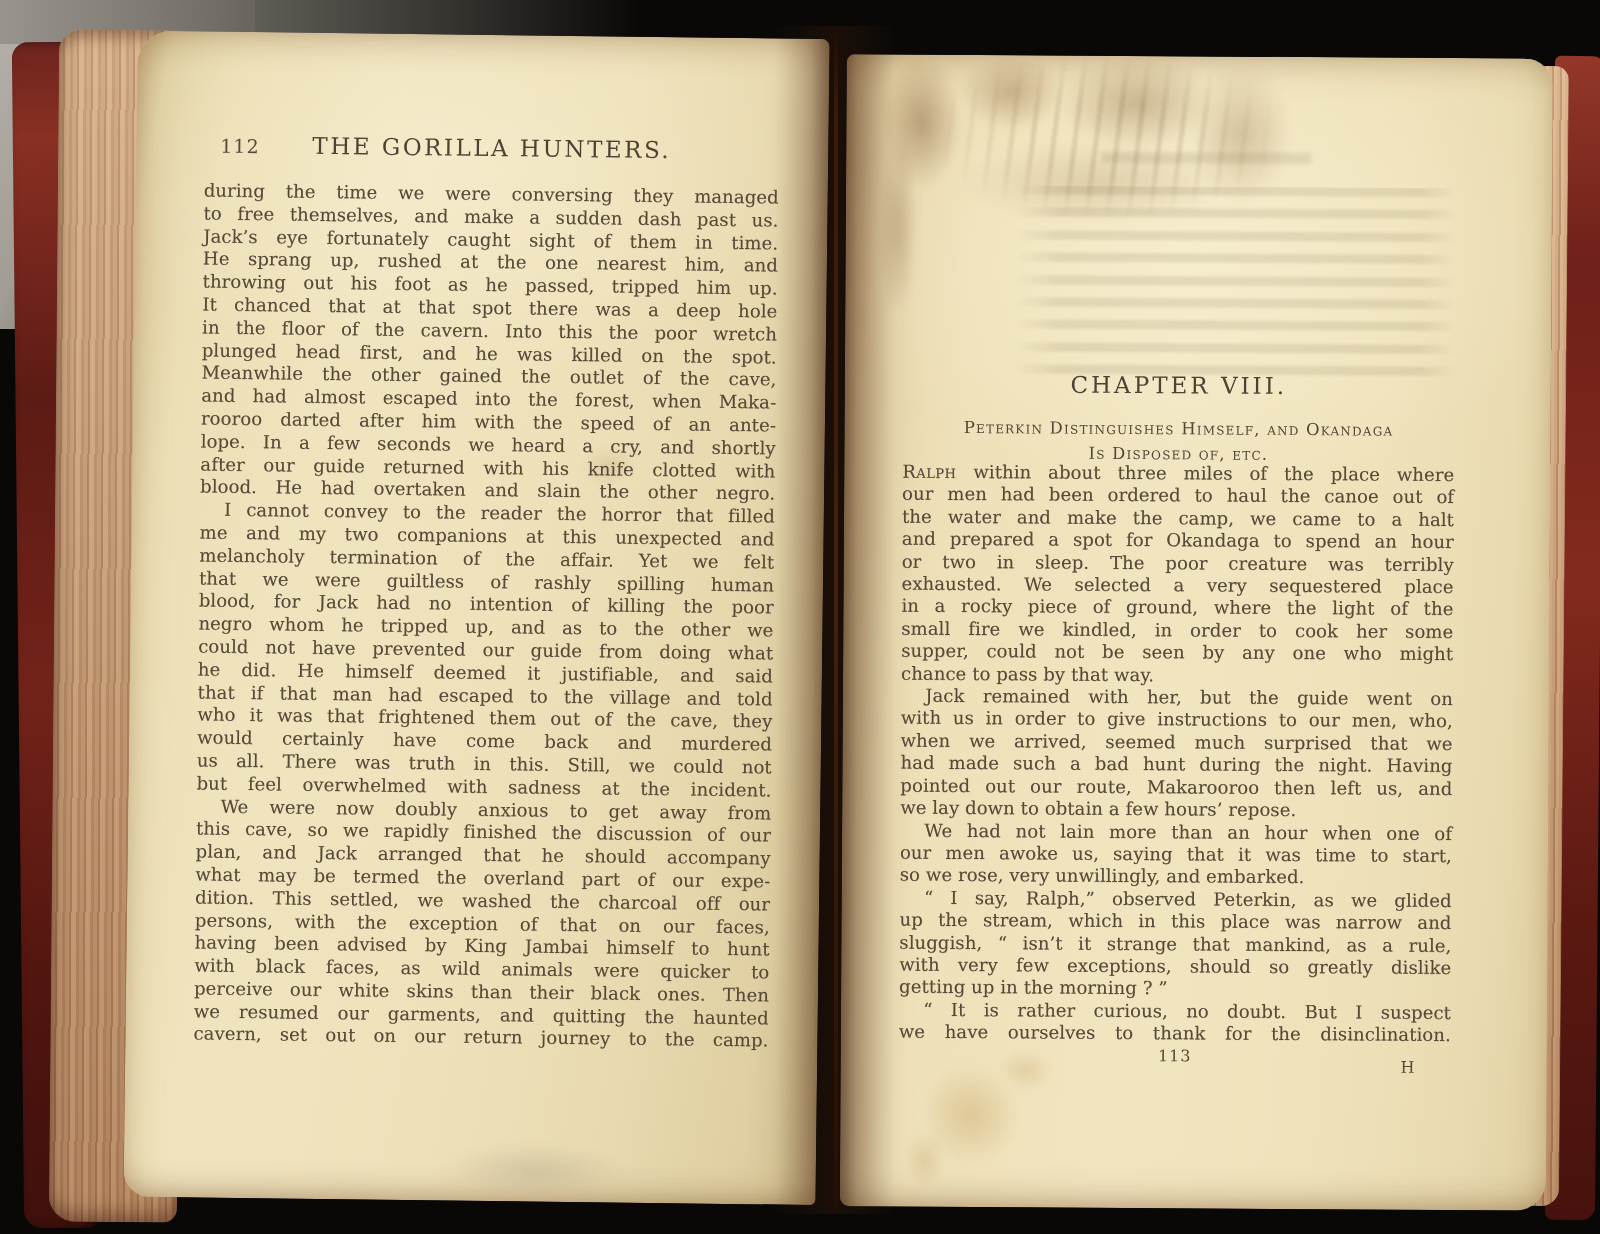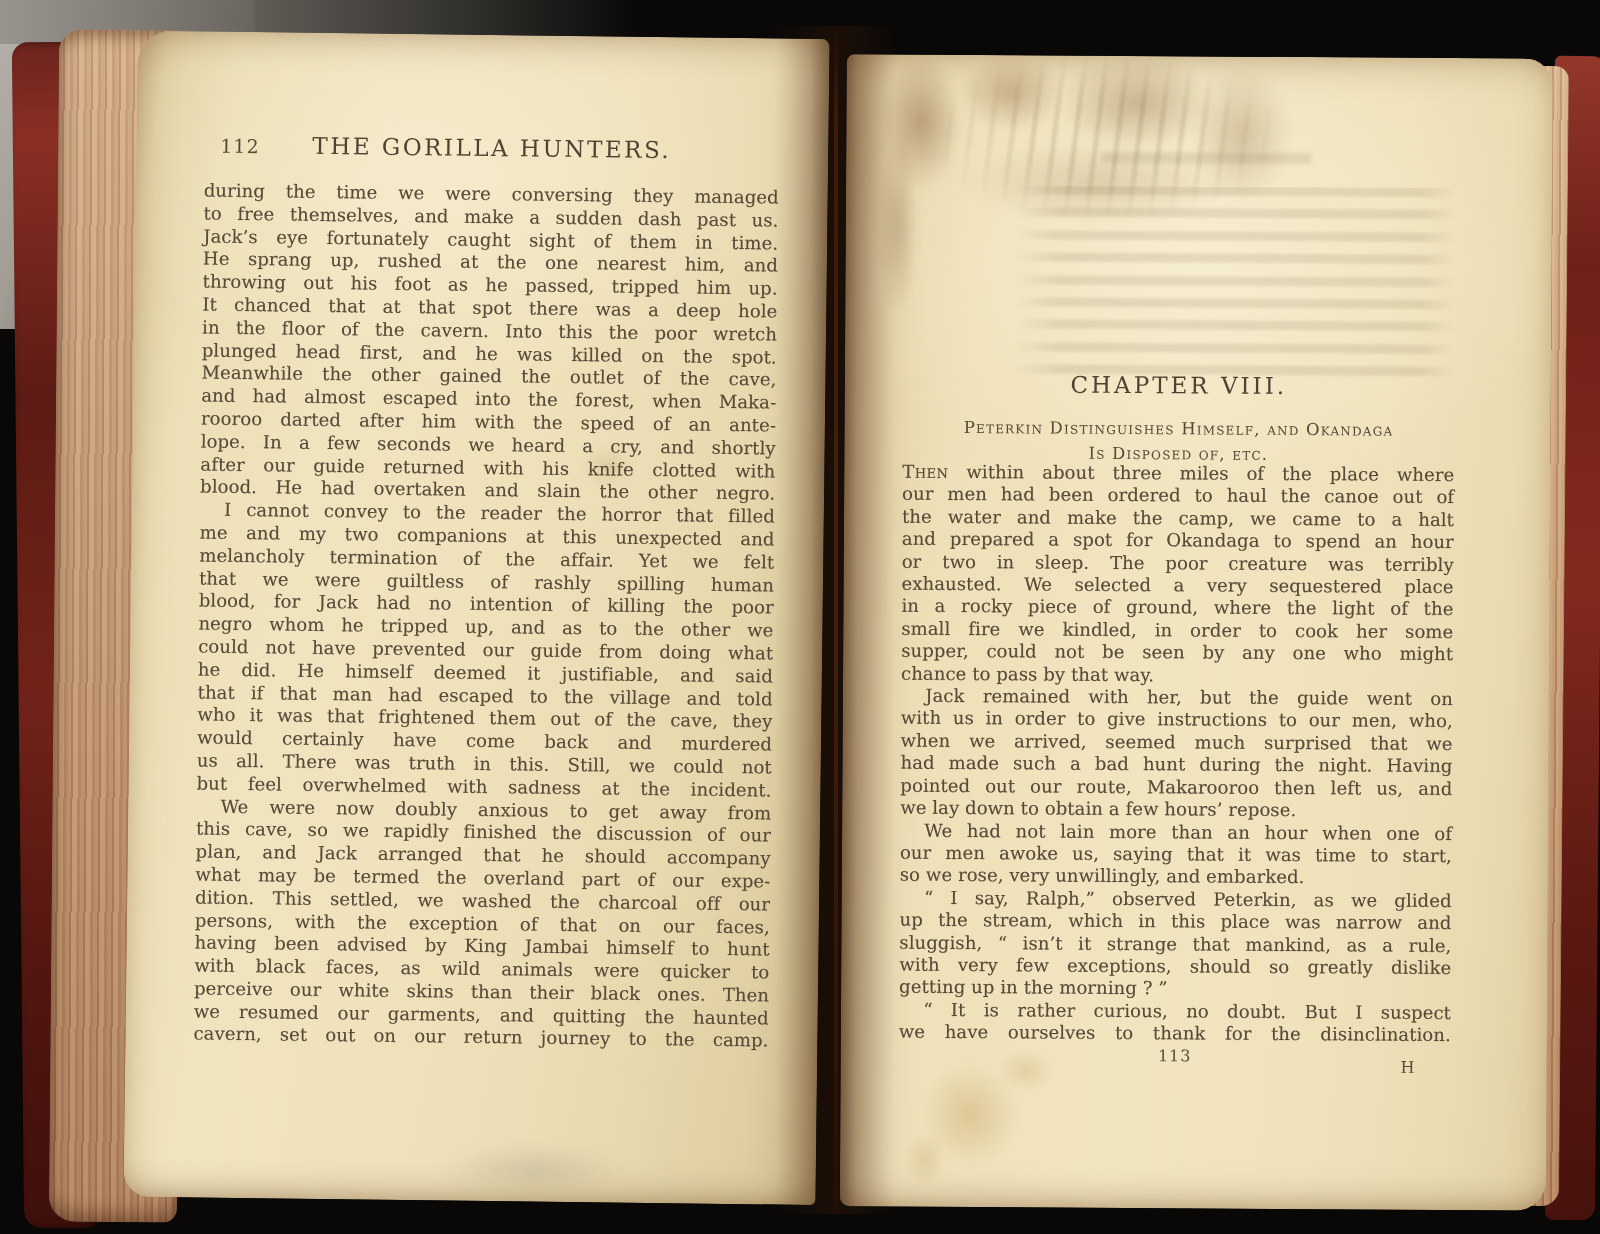--- a/index.html
+++ b/index.html
@@ -167,21 +167,21 @@
     <div class="abs ghost-lines"></div>
     <div class="abs stains-top"></div>
     <div class="abs stains-streaks"></div>
     <div class="abs stain-bottom"></div>
     <div class="abs rp-head">CHAPTER VIII.</div>
     <div class="abs rp-sub">
       <div>Peterkin Distinguishes Himself, and Okandaga</div>
       <div>Is Disposed of, etc.</div>
     </div>
     <div class="abs rp-body">
-        <div class="ln"><span class="sc">Then</span> within about three miles of the place where</div>
+        <div class="ln"><span class="sc">Ralph</span> within about three miles of the place where</div>
         <div class="ln">our men had been ordered to haul the canoe out of</div>
         <div class="ln">the water and make the camp, we came to a halt</div>
         <div class="ln">and prepared a spot for Okandaga to spend an hour</div>
         <div class="ln">or two in sleep. The poor creature was terribly</div>
         <div class="ln">exhausted. We selected a very sequestered place</div>
         <div class="ln">in a rocky piece of ground, where the light of the</div>
         <div class="ln">small fire we kindled, in order to cook her some</div>
         <div class="ln">supper, could not be seen by any one who might</div>
         <div class="ln end">chance to pass by that way.</div>
         <div class="ln ind">Jack remained with her, but the guide went on</div>

